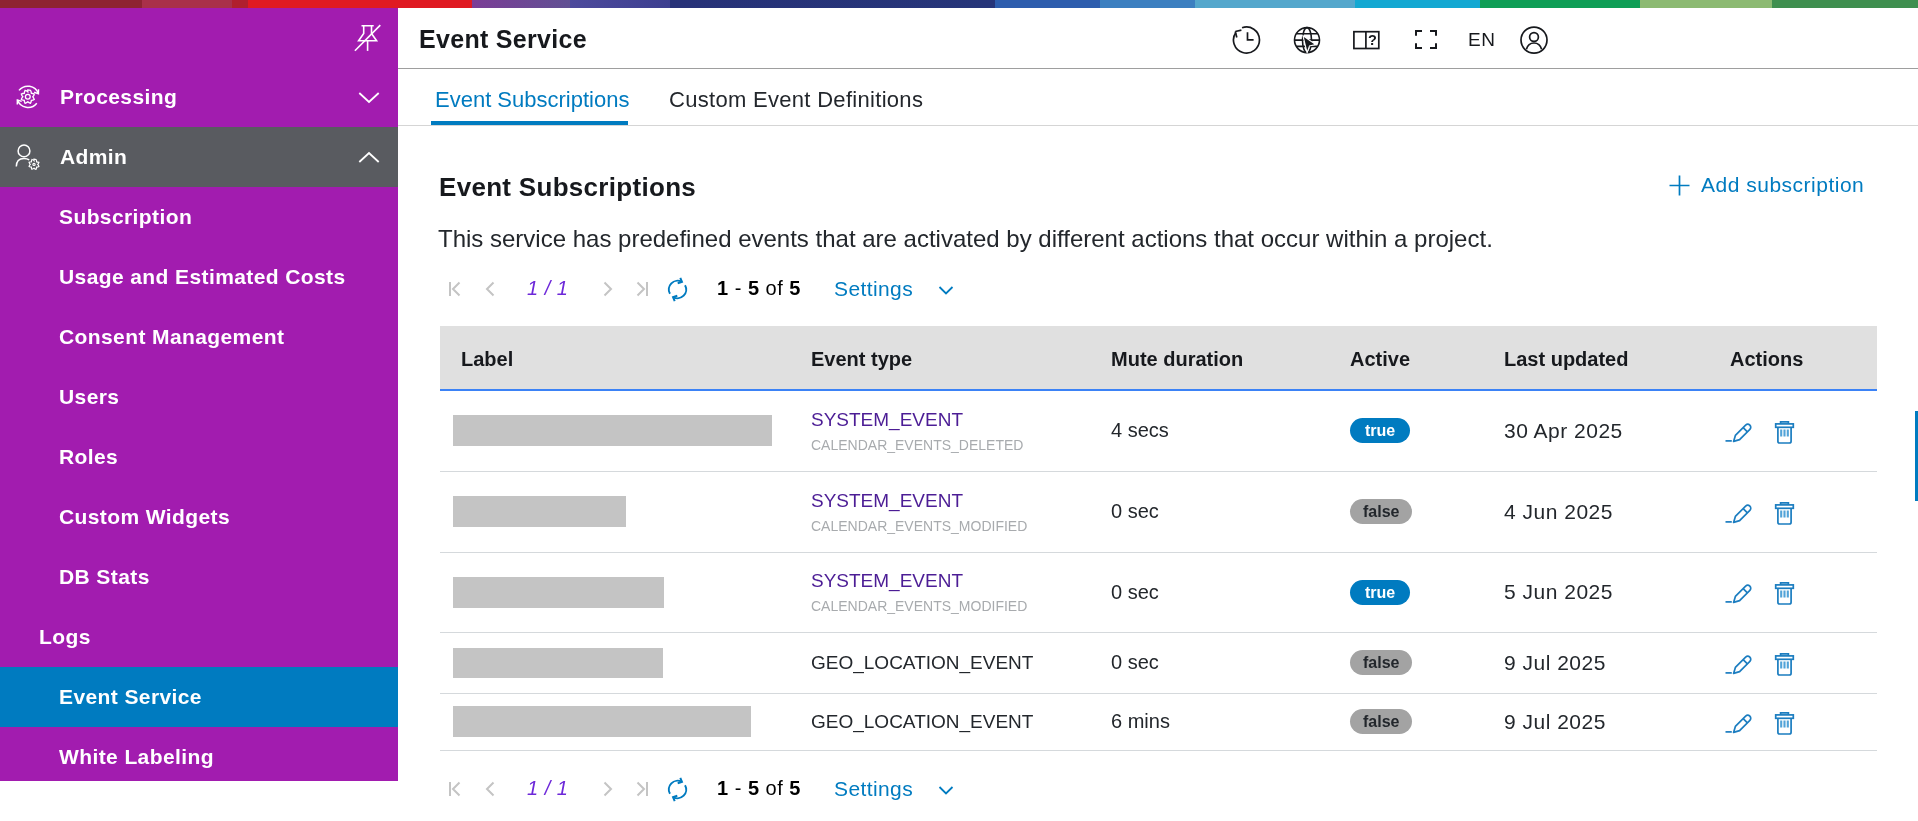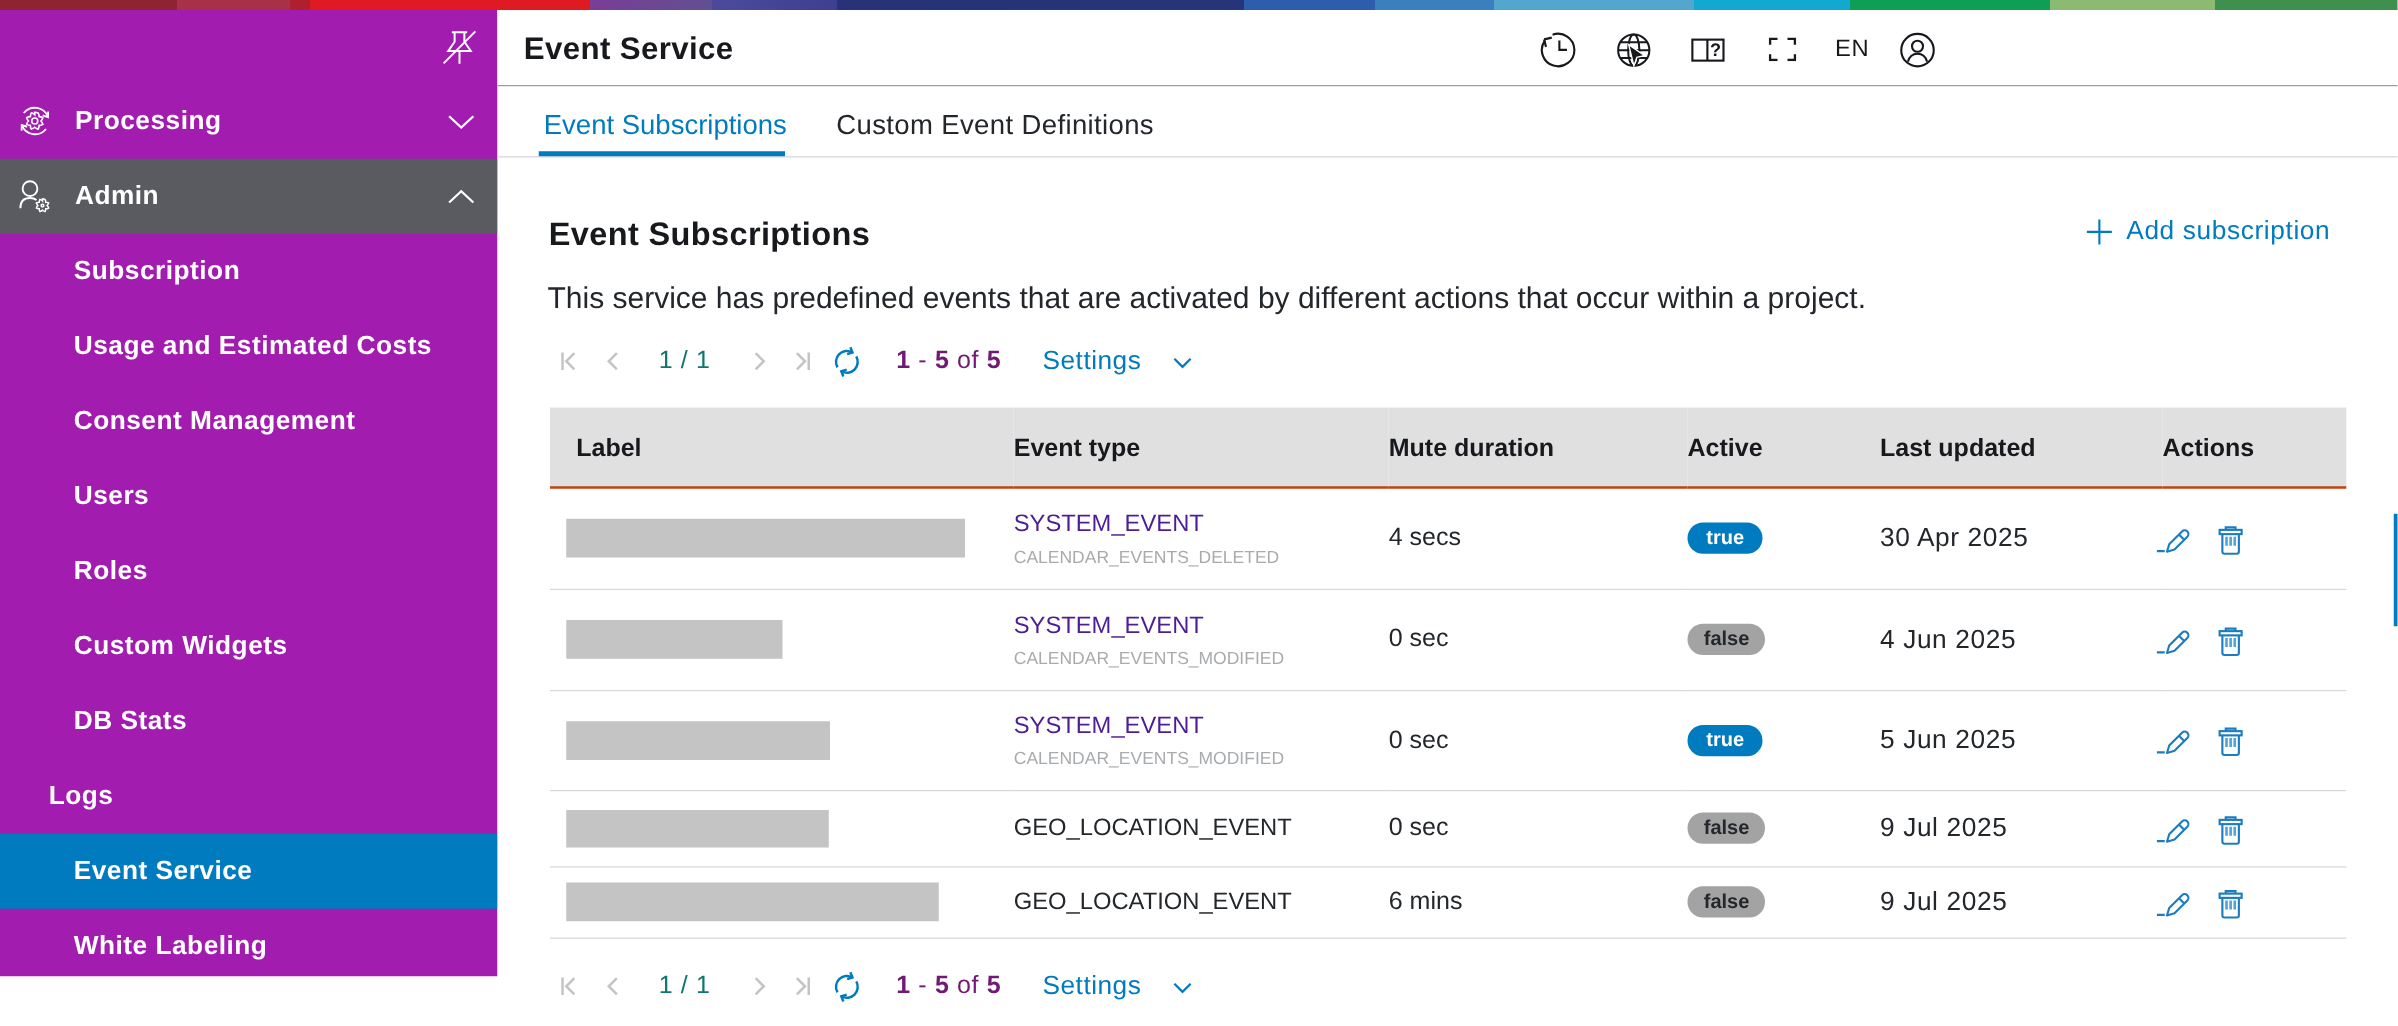--- a/index.html
+++ b/index.html
@@ -56,27 +56,27 @@
 .addlink svg { width:23px; height:23px; margin-right:10px; }
 .dur { font-size:20px !important; }
 .date { font-size:21px !important; letter-spacing:0.5px; }
 .desc { position:absolute; left:40px; top:99px; font-size:24px; color:#23272c; }
 
 .pgn { position:absolute; left:41px; width:560px; height:30px; }
 .pgn > * { position:absolute; top:3px; }
 .pgn .pic { width:24px; height:24px; color:#c4c4c4; }
 .pgn .ref { width:25px; height:25px; }
 .pgn .schev { width:22px; height:22px; top:5px; }
-.pgn .cur { color:#0f766e; font-size:20px; letter-spacing:0.5px; }
-.pgn .cnt { color:#701a75; font-size:20px; letter-spacing:0.5px; }
+.pgn .cur { color:#6d28d9; font-size:20px; letter-spacing:0.5px;font-style:italic; }
+.pgn .cnt { color:#000000; font-size:20px; letter-spacing:0.5px; }
 .pgn .set { color:#007bc0; font-size:21px; letter-spacing:0.4px; }
 
 table.tbl { position:absolute; left:42px; top:200px; width:1437px; border-collapse:collapse; }
 .tbl th { background:#e0e0e0; font-size:20px; font-weight:bold; color:#17191d;
-  text-align:left; height:64px; border-bottom:2px solid #c2410c; padding:3px 0 0 0; }
+  text-align:left; height:64px; border-bottom:2px solid #3b82f6; padding:3px 0 0 0; }
 .tbl td { padding:0; font-size:19px; color:#23272c; border-bottom:1px solid #d5d9dc; }
 .ph { background:#c4c4c4; height:31px; }
 .etype { font-size:19px; line-height:22px; color:#4c1d95; }
 .esub { font-size:14px; line-height:16px; color:#a8abae; margin-top:6px; }
 .pill { display:inline-block; height:25px; line-height:25px; border-radius:13px;
   padding:0 13px; font-size:16px;font-weight:bold; }
 .pill.t { padding:0 15px; }
 .pill.t { background:#007bc0; color:#fff; }
 .pill.f { background:#a3a3a3; color:#23272c; }
 .actwrap { position:relative; height:28px; width:100px; }

